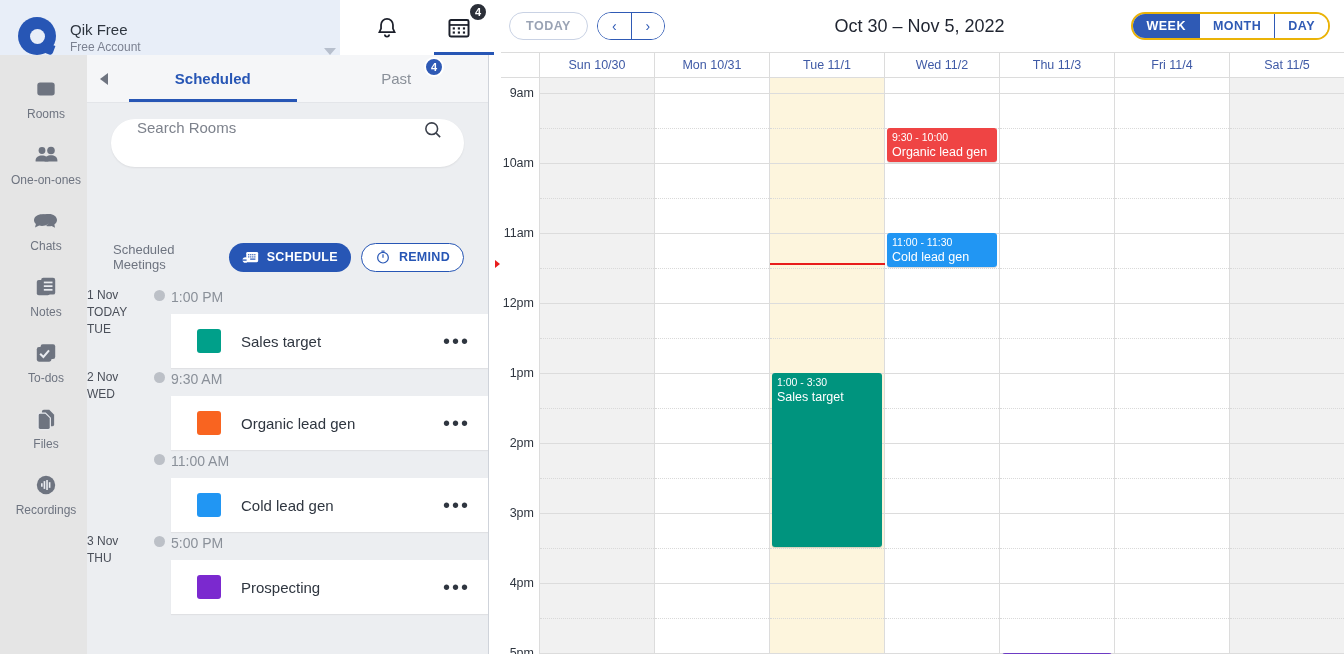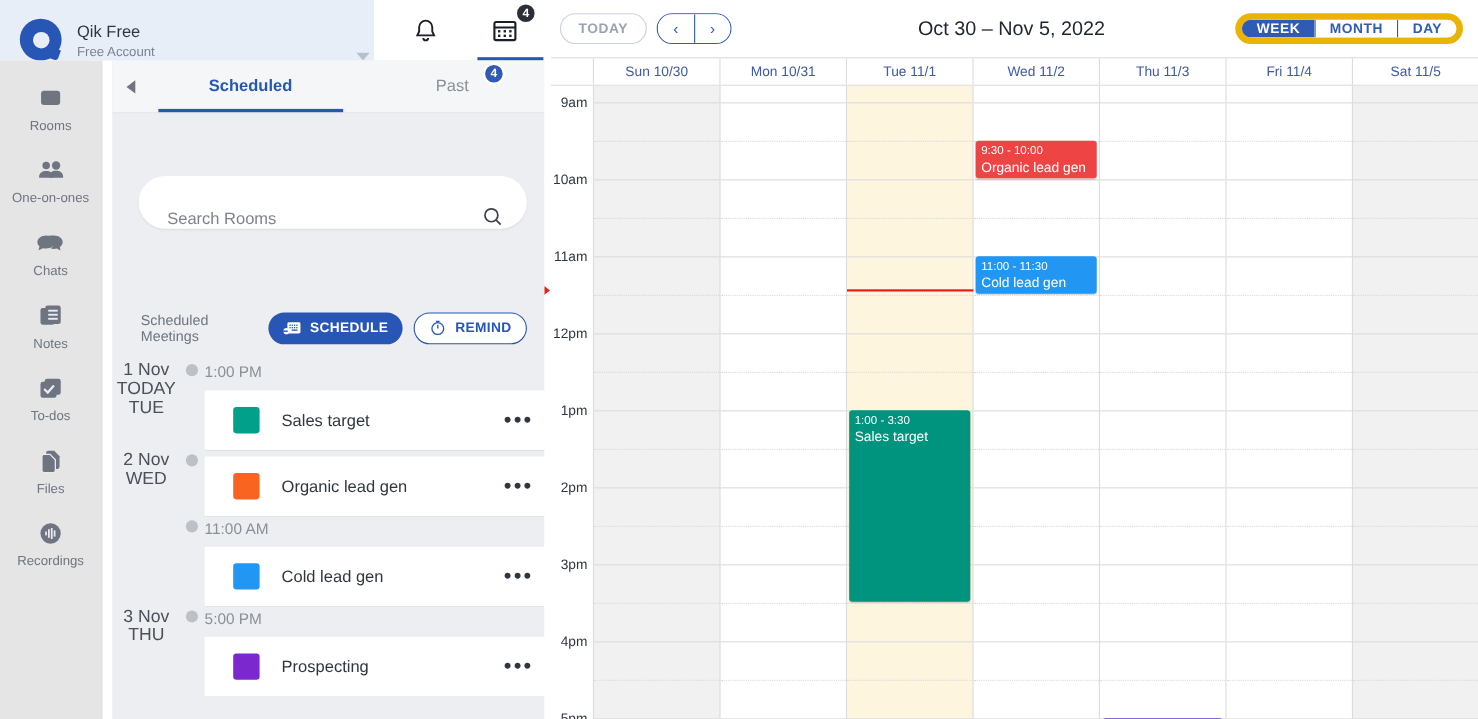--- a/index.html
+++ b/index.html
@@ -70,21 +70,21 @@
   }
   .rail-item {
     height: 66px; display: flex; flex-direction: column;
     align-items: center; justify-content: center; gap: 5px; cursor: pointer;
   }
   .rail-label { font-size: 12px; color: #6e7480; }
   .rail-ico { color: #6e7480; display: block; }
 
   
   #panel {
-    position: absolute; top: 55px; left: 102px; width: 402px; height: 599px;
+    position: absolute; top: 55px; left: 87px; width: 402px; height: 599px;
     background: #eceef1; border-right: 1px solid #cfd3da; overflow: hidden;
   }
   #panel-tabs {
     height: 48px; background: #f5f6f8; display: flex; align-items: stretch;
     position: relative; border-bottom: 1px solid #e3e5e9;
   }
   #collapse-arrow {
     width: 34px; display: flex; align-items: center; justify-content: center;
   }
   #collapse-arrow span {
@@ -98,23 +98,22 @@
   .ptab.active { color: #2756b5; font-weight: bold; }
   .ptab.active::after {
     content: ""; position: absolute; left: 8px; right: 8px; bottom: 0;
     height: 3px; background: #2756b5;
   }
   #sched-badge { top: 2px; right: 44px; background: #2f5ab5; }
 
   #search-wrap { padding: 16px 24px 0 24px; }
   #search-box {
     height: 48px; background: #fff; border-radius: 24px;
-    display: flex; align-items: flex-end; padding: 0 20px 0 26px;
+    display: flex; align-items: flex-start; padding: 0 20px 0 26px;
     box-shadow: 0 1px 2px rgba(0,0,0,.07);
-    margin-top: 41px;
   }
   #search-input {
     border: none; outline: none; flex: 1; font-size: 15px;
     color: #3a3f4a; font-family: "Liberation Sans", sans-serif; background: transparent;
   }
   #search-input::placeholder { color: #7d828c; }
 
   #actions-row {
     display: flex; align-items: center; padding: 27px 24px 0 26px; gap: 10px; margin-top: 48px;
   }
@@ -125,21 +124,21 @@
     letter-spacing: .3px; cursor: pointer;
   }
   #schedule-btn { background: #2756b5; color: #fff; }
   #remind-btn { background: #fff; color: #2756b5; border: 1.5px solid #2756b5; }
 
   
   #timeline { margin-top: 14px; position: relative; }
   .tl-group { position: relative; }
   .tl-row { display: flex; align-items: flex-start; position: relative; }
   .tl-date {
-    width: 62px; flex: none; text-align: center; font-size: 16px;
+    width: 62px; flex: none; font-size: 12px;
     color: #4a4f59; line-height: 17px; padding-top: 1px;
   }
   .tl-axis { width: 22px; flex: none; position: relative; }
   .tl-dot {
     position: absolute; left: 5px; top: 4px; width: 11px; height: 11px;
     border-radius: 50%; background: #bcc0c7;
   }
   .tl-line {
     position: absolute; left: 9.5px; top: 0; bottom: 0; width: 2px; background: #cdd1d7;
   }
@@ -173,21 +172,21 @@
   .nav-btn {
     width: 33px; display: flex; align-items: center; justify-content: center;
     color: #2f5ab5; font-size: 14px; background: #fff; cursor: pointer;
   }
   #nav-next { border-left: 1px solid #2f5ab5; }
   #cal-title {
     position: absolute; left: 0; right: 0; text-align: center;
     font-size: 18px; font-weight: normal; color: #1f2430; pointer-events: none;
   }
   #view-switch {
-    margin-left: auto; display: flex; height: 28px; border: 6px solid #eab308;
+    margin-left: auto; display: flex; height: 28px; border: 2px solid #eab308;
     border-radius: 14px; overflow: hidden; z-index: 2;
   }
   .view-btn {
     padding: 0 13px; display: flex; align-items: center; font-size: 12.5px;
     font-weight: bold; letter-spacing: .5px; color: #2f5ab5; background: #fff;
     border-left: 1px solid #2f5ab5; cursor: pointer;
   }
   .view-btn:first-child { border-left: none; }
   .view-btn.active { background: #2f5ab5; color: #fff; }
 
@@ -424,20 +423,21 @@
             <div class="tl-row">
               <div class="tl-date">
                 <div>2 Nov</div>
                 <div>WED</div>
               </div>
               <div class="tl-axis">
                 <div class="tl-line"></div>
                 <div class="tl-dot"></div>
               </div>
               <div class="tl-body">
+                <div class="tl-time">9:30 AM</div>
                 <div class="meeting-card">
                   <div class="m-swatch" style="background: rgb(249, 100, 32);"></div>
                   <div class="m-title">Organic lead gen</div>
                   <div class="m-dots">•••</div>
                 </div>
               </div>
             </div>
             <div class="tl-row">
               <div class="tl-date"></div>
               <div class="tl-axis">

